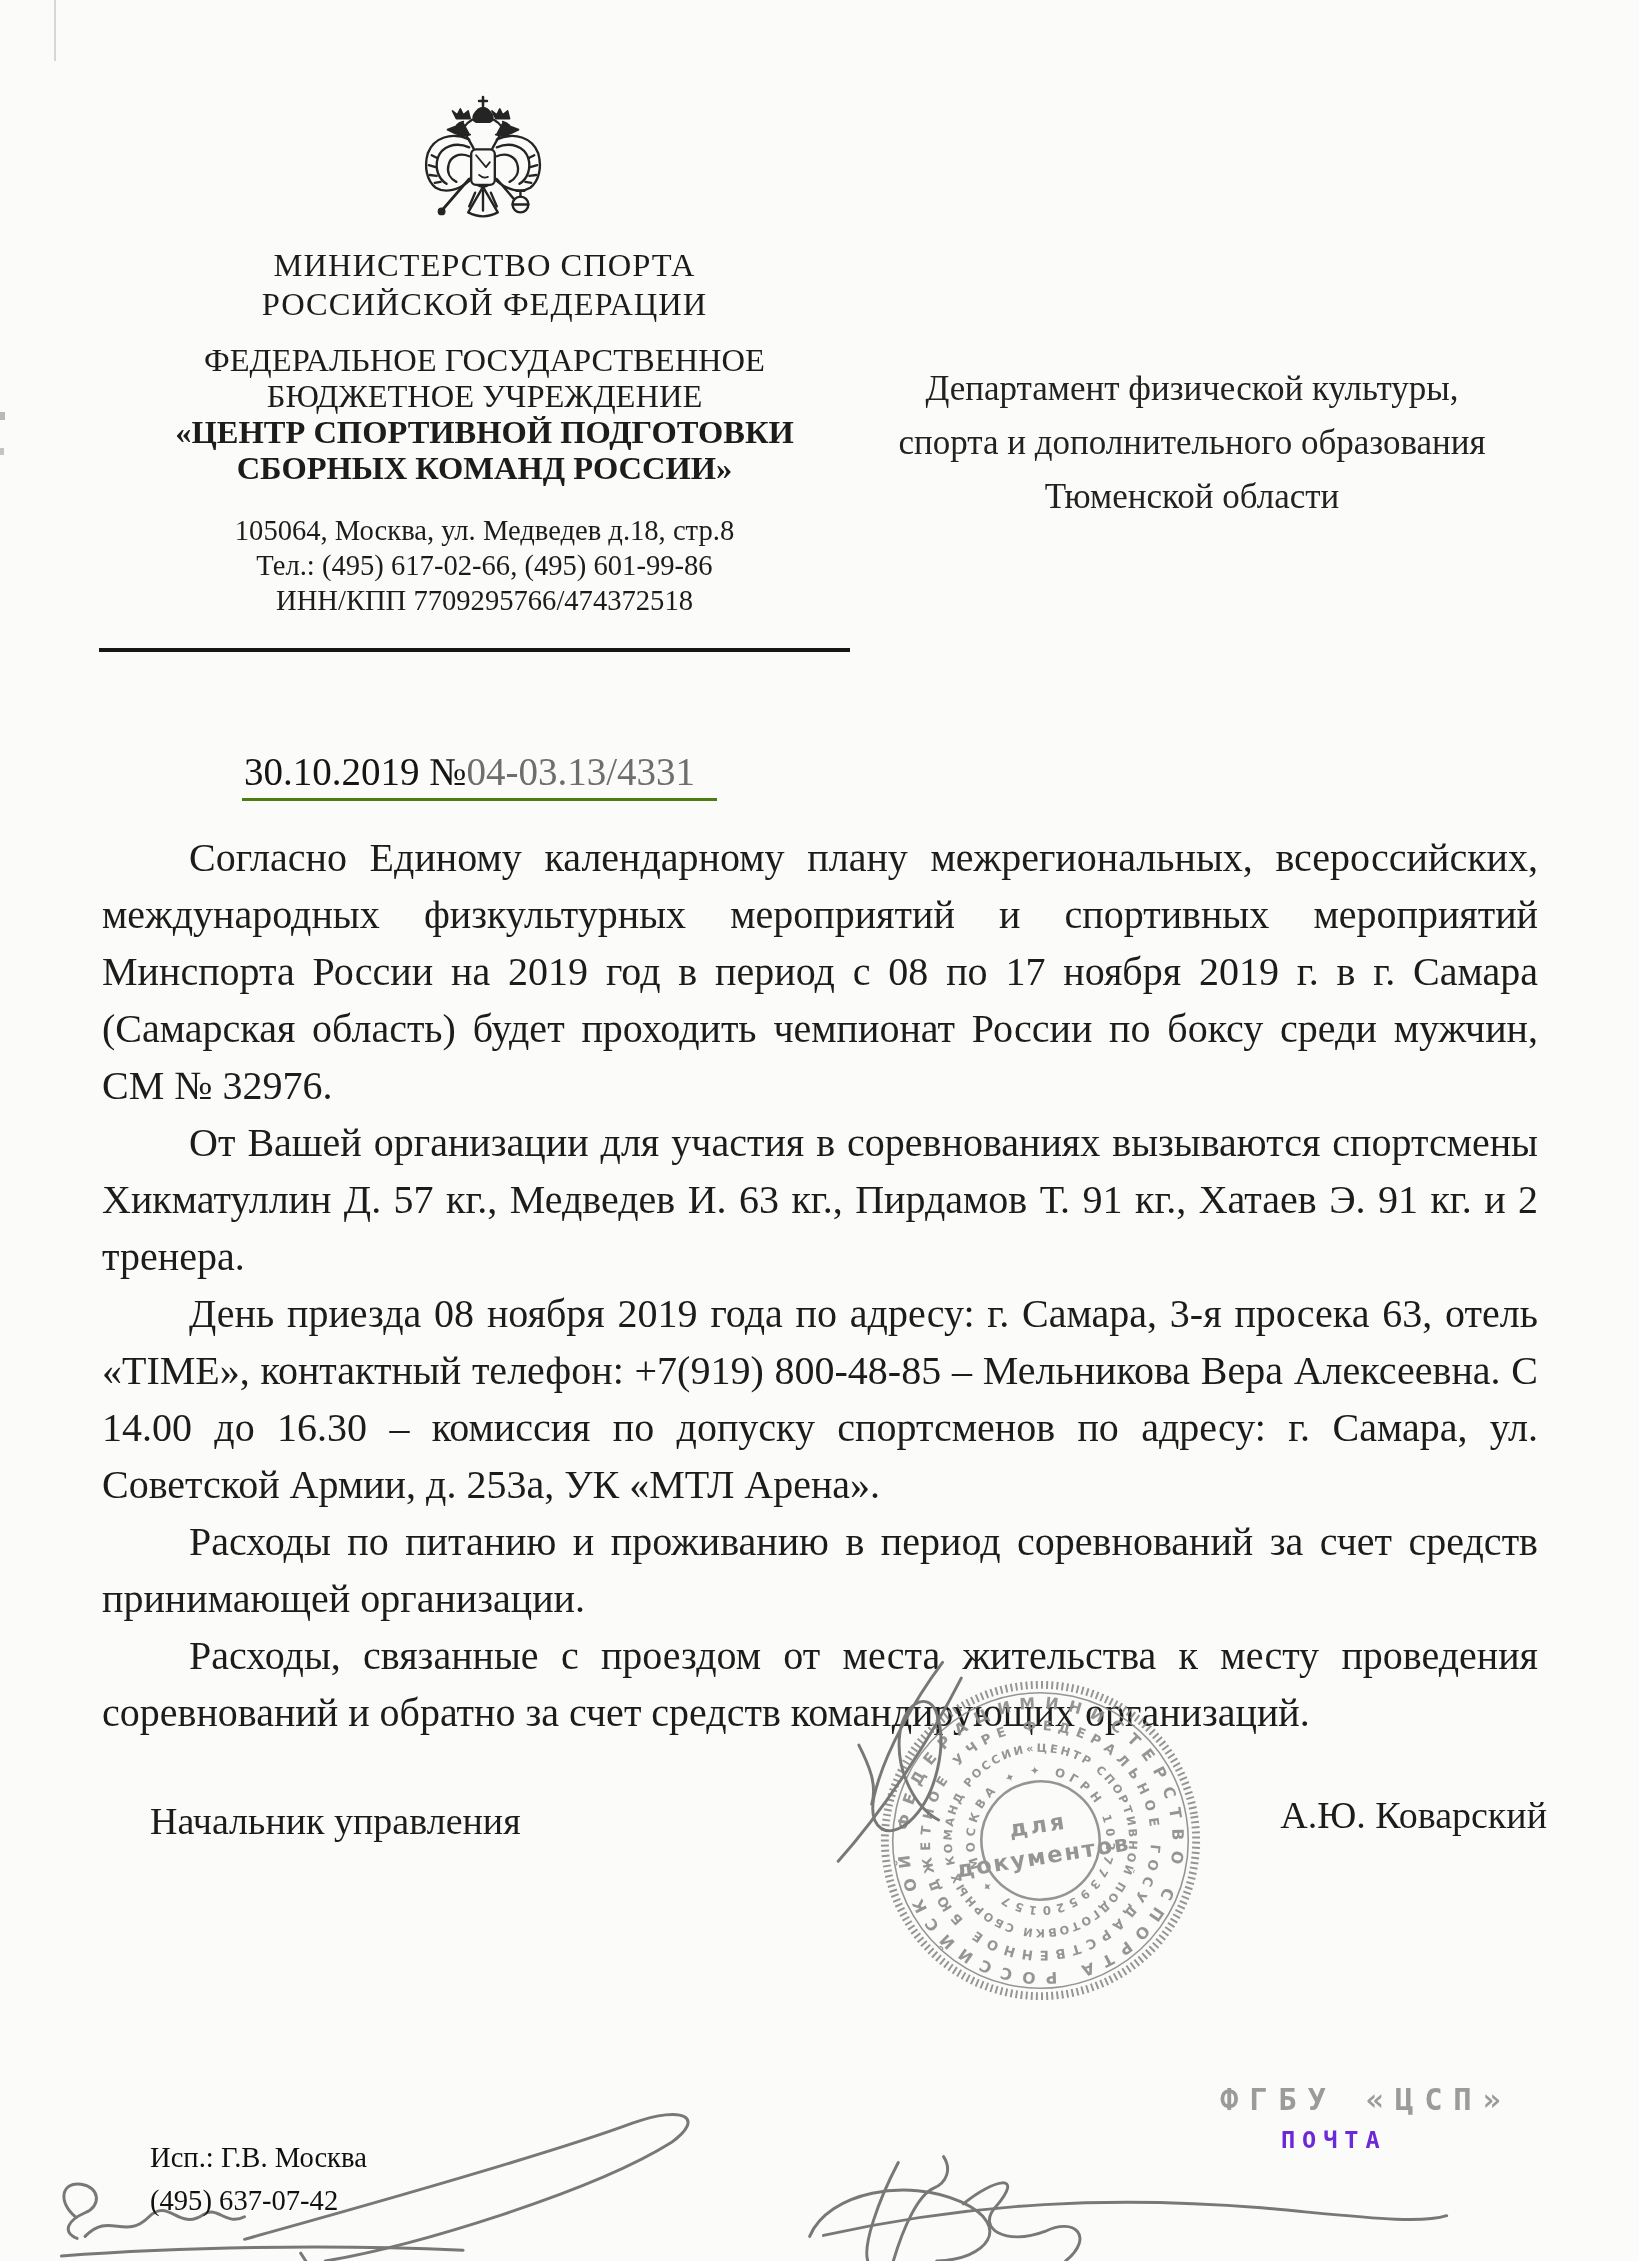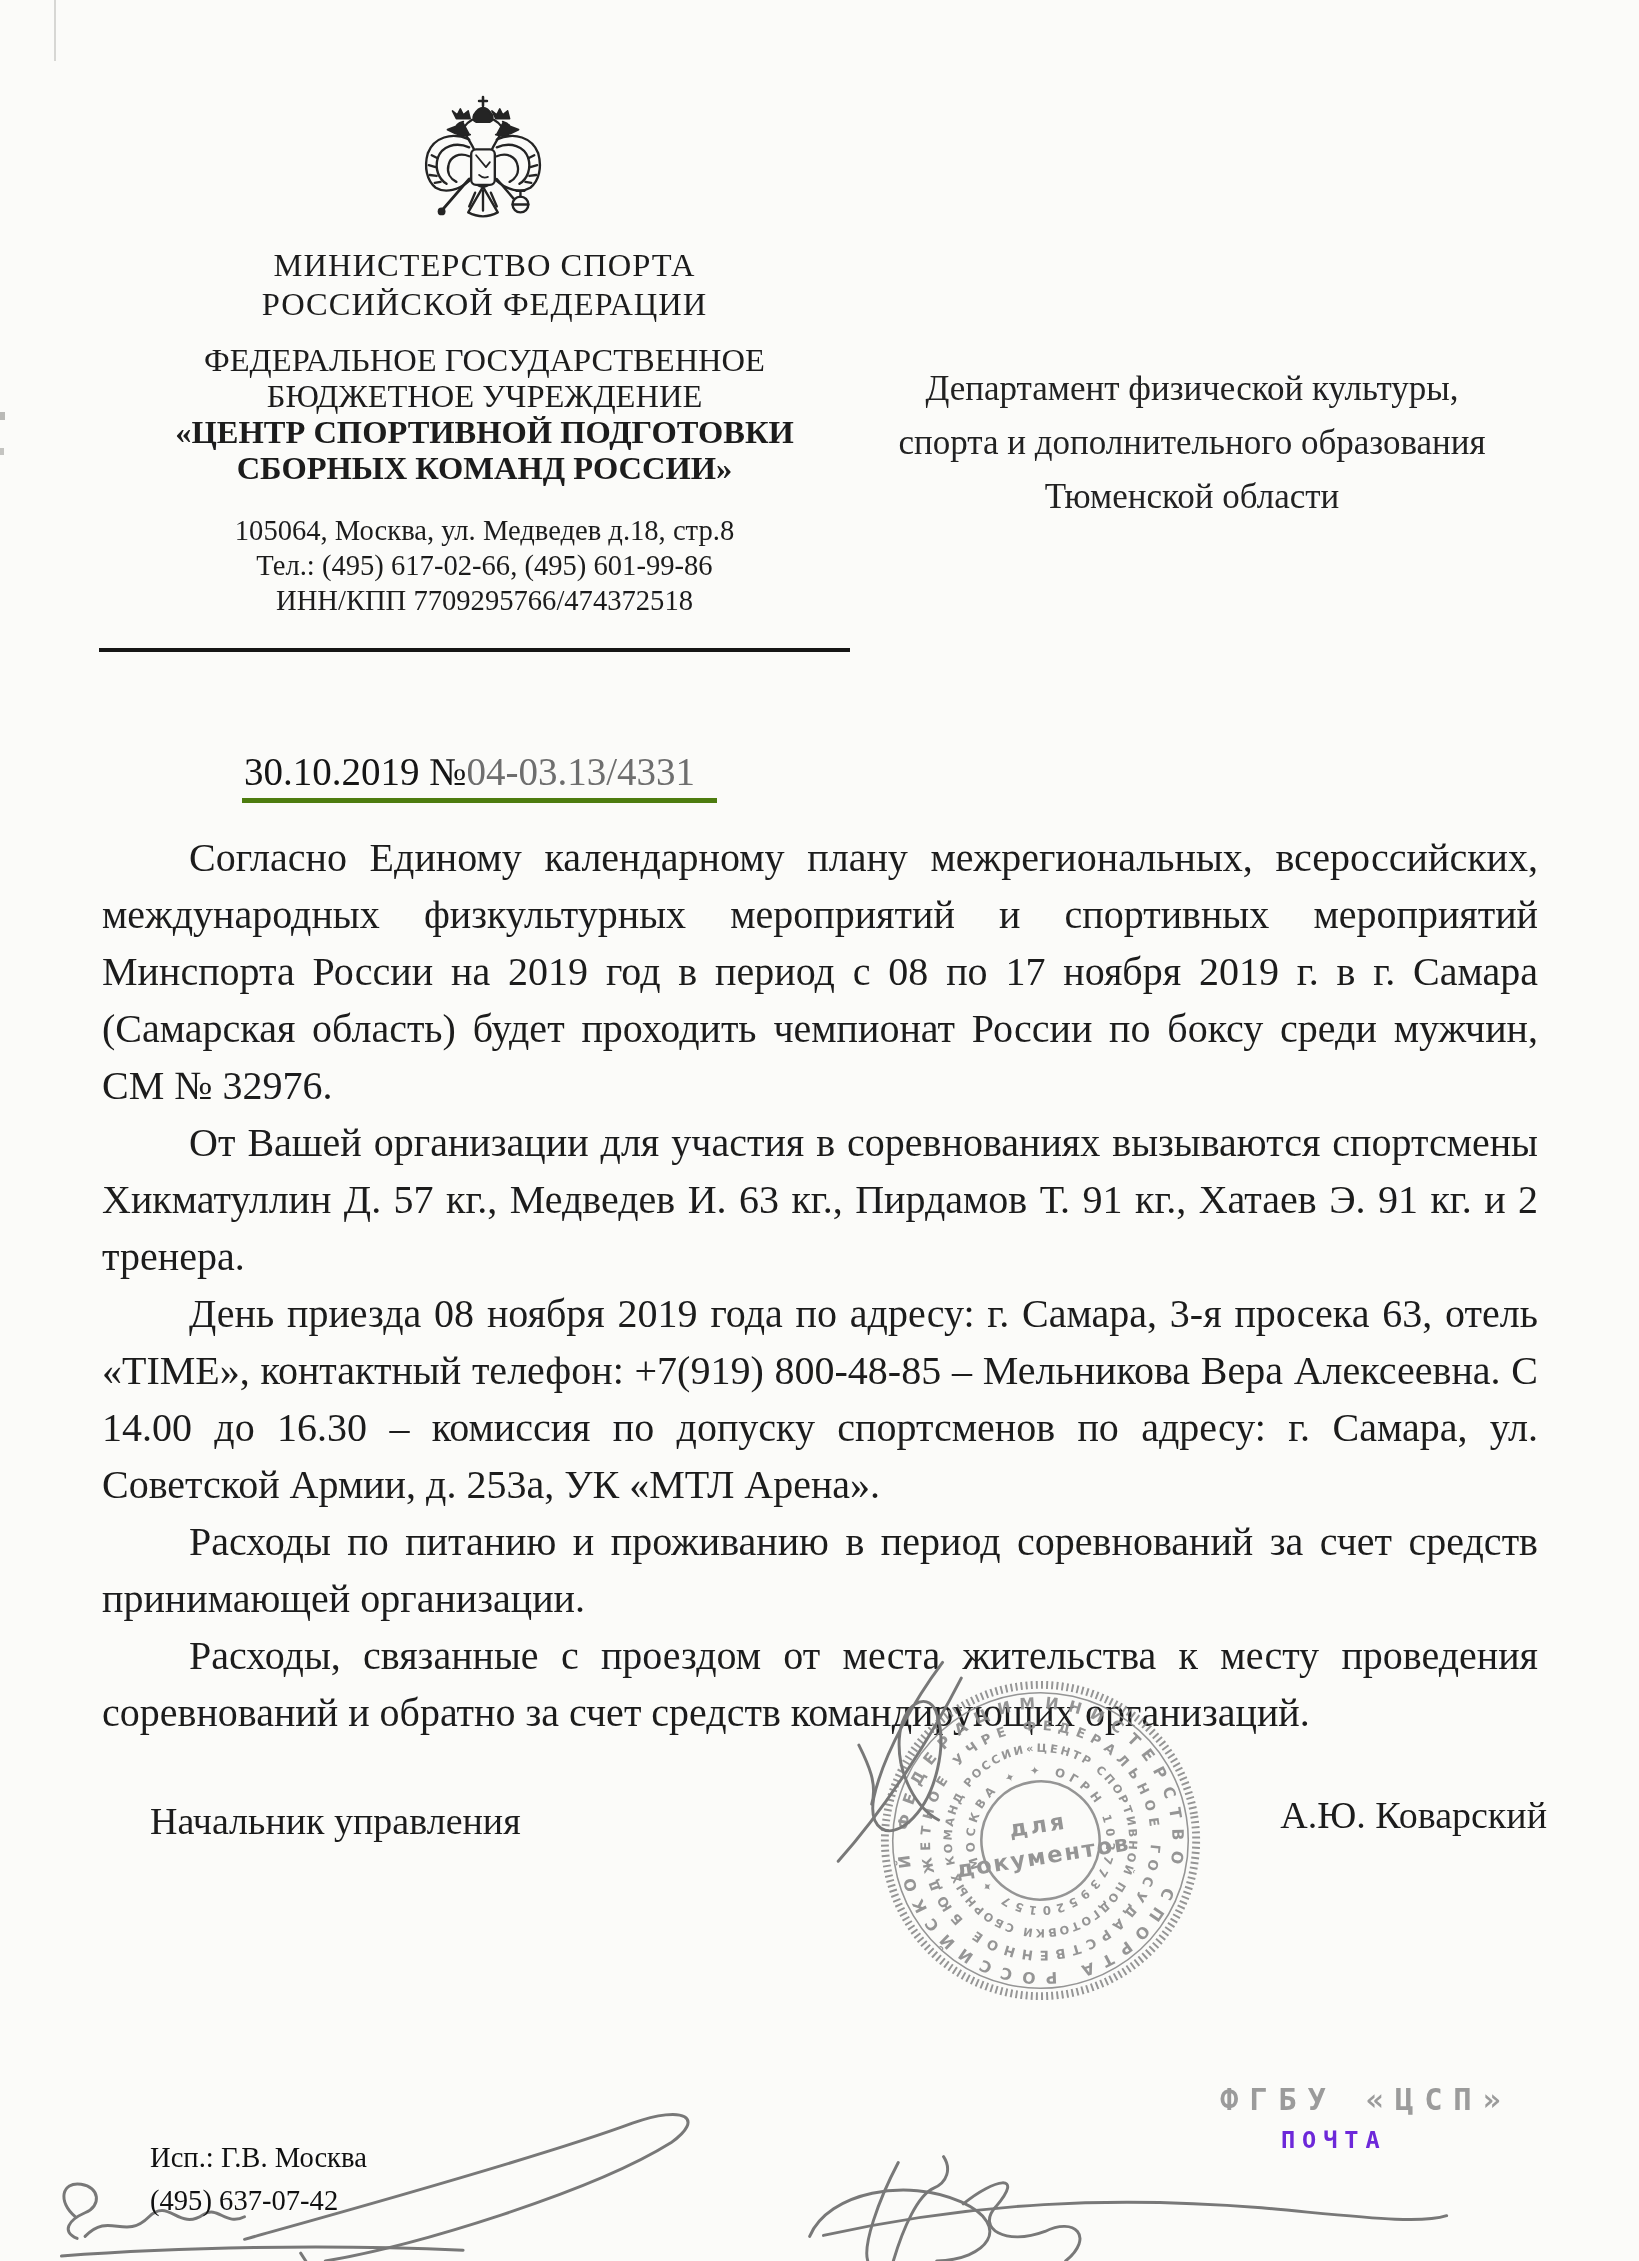--- a/index.html
+++ b/index.html
@@ -19,21 +19,21 @@
   .org{margin-top:17.7px;font-size:32.5px;line-height:36px;}
   .org .b{font-weight:bold;}
   .addr{margin-top:27.6px;font-size:28.6px;line-height:35px;}
   
   .addressee{position:absolute;left:847px;top:321px;width:690px;text-align:center;
              font-size:35px;line-height:54px;color:#222;margin-top:41px;}
   
   .rule{position:absolute;left:99px;top:648px;width:751px;height:3.9px;background:#161616;}
   
   .refline{position:absolute;left:242px;top:749px;font-size:39px;}
-  .refline .u{display:inline-block;border-bottom:5px solid #4d7c0f;padding:0 21.7px 3.9px 2px;text-align:right;}
+  .refline .u{display:inline-block;border-bottom:3px solid #4d7c0f;padding:0 21.7px 3.9px 2px;text-align:right;}
   .refline .dark{color:#151515;}
   .refline .light{color:#6e6e6e;}
   
   .body-text{position:absolute;left:102px;top:829px;width:1436px;
              font-size:40px;line-height:57px;text-align:justify;}
   .body-text p{margin:0;text-indent:87px;}
   
   .sig-title{position:absolute;left:150px;top:1799px;font-size:38px;}
   .sig-name{position:absolute;left:1212px;top:1793px;width:335px;text-align:right;font-size:38px;}
   

